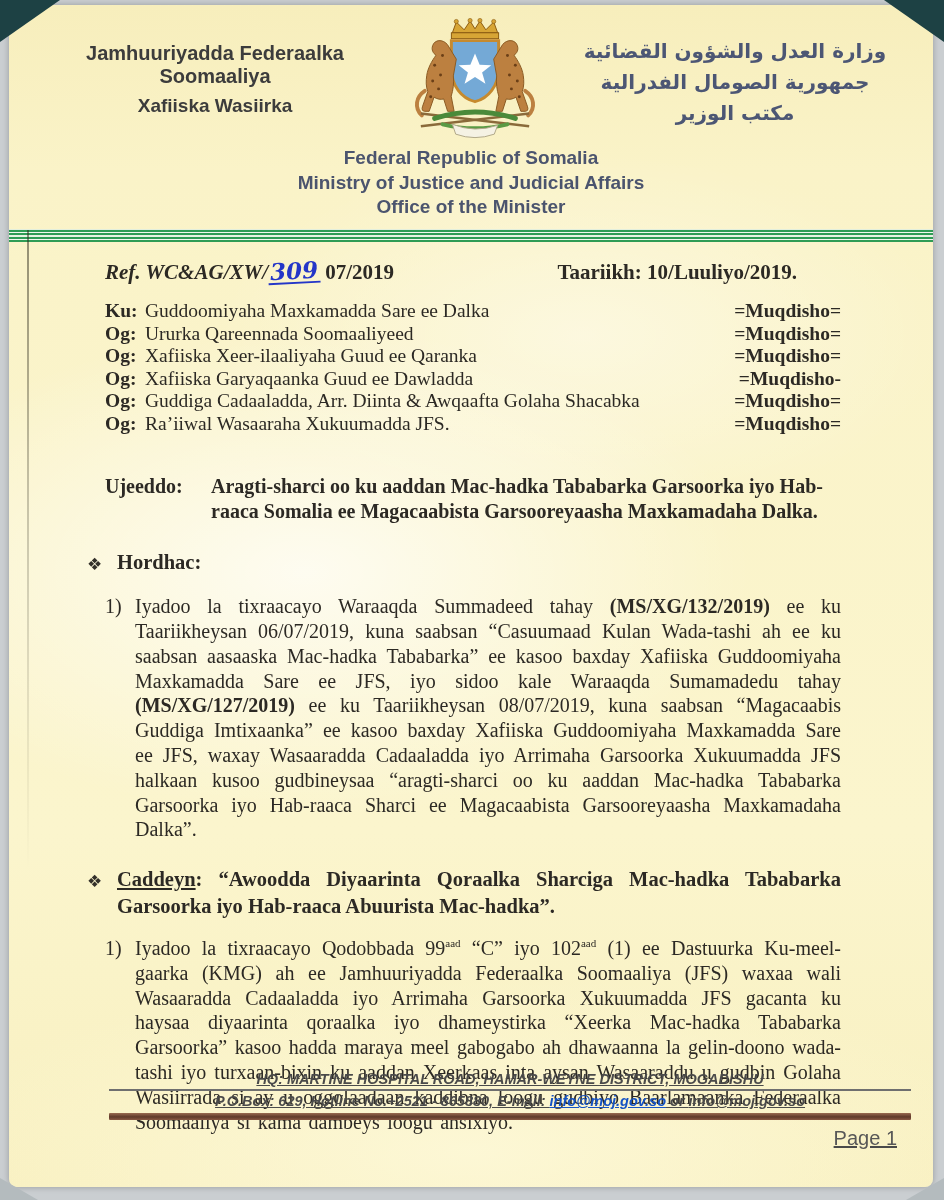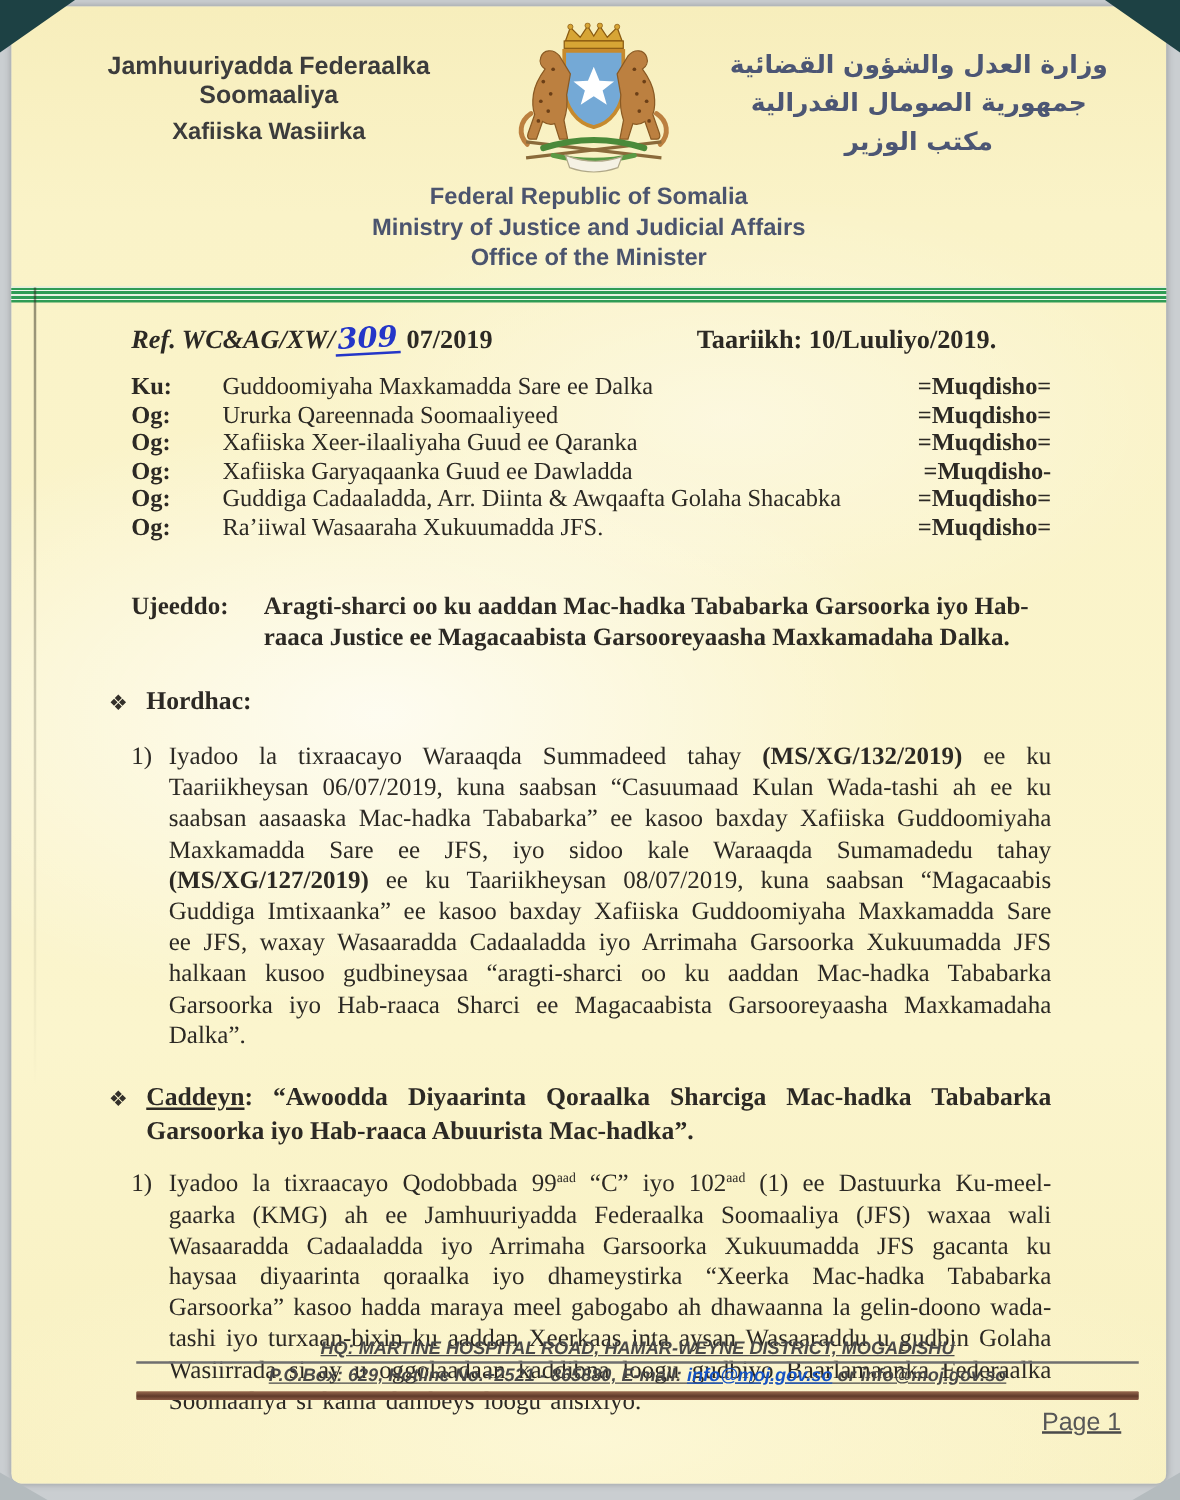--- a/index.html
+++ b/index.html
@@ -60,21 +60,21 @@
   .ref-row{
     display:flex;justify-content:space-between;align-items:baseline;
     margin-top:17px;padding-right:44px;font-size:21px;font-weight:bold;
   }
   .handwritten{
     font-family:"DejaVu Serif",serif;font-style:italic;font-weight:bold;
     color:#2436c8;font-size:23px;border-bottom:2px solid #2436c8;
     display:inline-block;transform:rotate(-3deg);padding:0 2px;line-height:1;
   }
   .recipients{margin-top:15px;font-size:19.5px;line-height:22.6px;}
-  .recipient-row{display:flex;gap:33px;}
+  .recipient-row{display:flex;}
   .recipient-label{font-weight:bold;flex:0 0 40px;}
   .recipient-text{flex:1;}
   .recipient-city{font-weight:bold;}
 
   .ujeeddo{display:flex;margin-top:38px;font-weight:bold;font-size:20px;line-height:25.5px;}
   .ujeeddo-label{flex:0 0 106px;}
   .ujeeddo-text{flex:1;max-width:648px;}
 
   .section-heading{display:flex;margin-top:24px;margin-left:-18px;font-weight:bold;font-size:20.5px;line-height:26.5px;}
   .bullet{flex:0 0 30px;font-size:17px;padding-top:2px;font-family:"DejaVu Sans",sans-serif;color:#33302a;}
@@ -208,21 +208,21 @@
       </div>
       <div class="recipient-row">
         <span class="recipient-label">Og:</span>
         <span class="recipient-text">Ra’iiwal Wasaaraha Xukuumadda JFS.</span>
         <span class="recipient-city">=Muqdisho=</span>
       </div>
     </div>
 
     <div class="ujeeddo">
       <span class="ujeeddo-label">Ujeeddo:</span>
-      <span class="ujeeddo-text">Aragti-sharci oo ku aaddan Mac-hadka Tababarka Garsoorka iyo Hab-raaca Justice ee Magacaabista Garsooreyaasha Maxkamadaha Dalka.</span>
+      <span class="ujeeddo-text">Aragti-sharci oo ku aaddan Mac-hadka Tababarka Garsoorka iyo Hab-raaca Somalia ee Magacaabista Garsooreyaasha Maxkamadaha Dalka.</span>
     </div>
 
     <div class="section-heading">
       <span class="bullet">❖</span>
       <span class="heading-text">Hordhac:</span>
     </div>
 
     <div class="para">
       <span class="para-number">1)</span>
       <span class="para-text"><span>Iyadoo la tixraacayo Waraaqda Summadeed tahay </span><span style="font-weight: bold;">(MS/XG/132/2019)</span><span> ee ku Taariikheysan 06/07/2019, kuna saabsan “Casuumaad Kulan Wada-tashi ah ee ku saabsan aasaaska Mac-hadka Tababarka” ee kasoo baxday Xafiiska Guddoomiyaha Maxkamadda Sare ee JFS, iyo sidoo kale Waraaqda Sumamadedu tahay </span><span style="font-weight: bold;">(MS/XG/127/2019)</span><span> ee ku Taariikheysan 08/07/2019, kuna saabsan “Magacaabis Guddiga Imtixaanka” ee kasoo baxday Xafiiska Guddoomiyaha Maxkamadda Sare ee JFS, waxay Wasaaradda Cadaaladda iyo Arrimaha Garsoorka Xukuumadda JFS halkaan kusoo gudbineysaa “aragti-sharci oo ku aaddan Mac-hadka Tababarka Garsoorka iyo Hab-raaca Sharci ee Magacaabista Garsooreyaasha Maxkamadaha Dalka”.</span></span>

